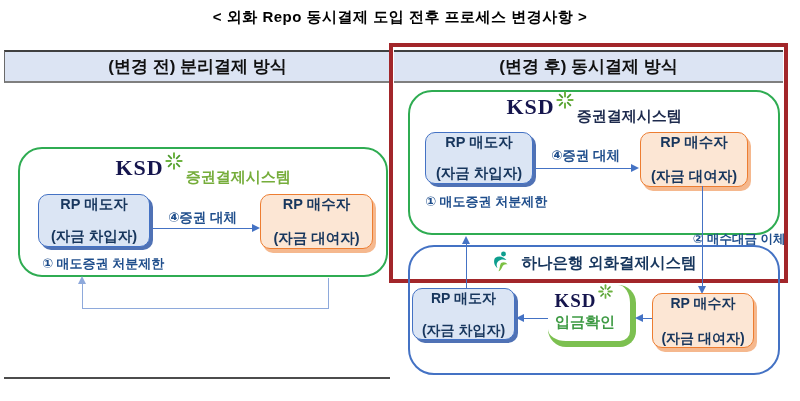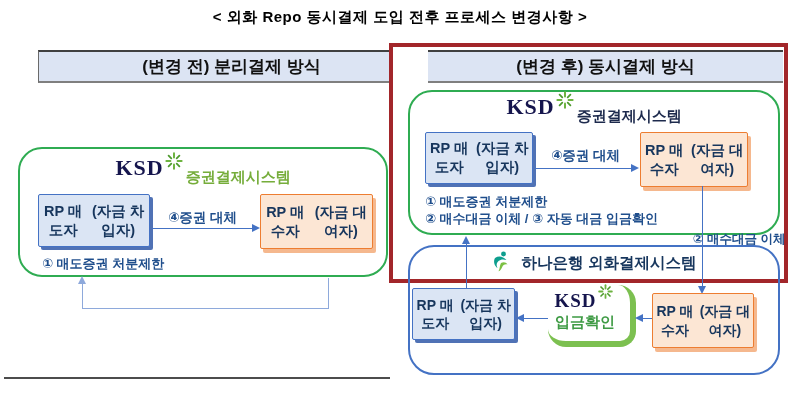--- a/index.html
+++ b/index.html
@@ -11,43 +11,43 @@
   }
   .title {
     position:absolute; left:0; top:8px; width:800px; text-align:center;
     font-size:15px; font-weight:bold; color:#000; letter-spacing:0.5px;
   }
   
   .col-header {
     position:absolute; height:33px; background:#dce4f3;
     border-top:2px solid #404040; border-bottom:2px solid #7f7f7f;
     display:flex; align-items:center; justify-content:center;
-    font-size:17px; font-weight:bold; color:#111;margin-left:34px;
+    font-size:17px; font-weight:bold; color:#111;
   }
   .col-header.before { left:4px; top:50px; width:386px; border-left:1px solid #6a6a6a; }
   .left-bottom-line { position:absolute; left:4px; top:377px; width:386px; height:0; border-top:2px solid #4c4c4c; }
 
   
   .red-panel {
     position:absolute; left:389px; top:43px; width:399px; height:240px;
     border:4px solid #a2262a; background:#fff;
   }
   .red-panel .col-header.after {
     position:absolute; left:1px; top:3px; right:1px; height:33px;
   }
 
   
   .sys-box { position:absolute; border-radius:24px; background:transparent; }
   .sys-box.green { border:2px solid #2fac52; }
   .sys-box.blue-frame { border:2px solid #4472c4; border-radius:26px; }
 
   
   .actor {
-    position:absolute; border-radius:2px; display:flex; flex-direction:row;
-    align-items:center; justify-content:flex-start; font-weight:bold;
+    position:absolute; border-radius:10px; display:flex; flex-direction:column;
+    align-items:center; justify-content:space-between; font-weight:bold;
     font-size:14.5px; line-height:1.3; color:#17365d; text-align:center;
   }
   .actor.blue { background:#dbe5f4; border:1.5px solid #4472c4; box-shadow:3px 3px 0 0 rgba(61,99,173,0.9); }
   .actor.orange { background:#fce6d4; border:1.5px solid #ed7d31; box-shadow:3px 4px 0 0 rgba(237,125,49,0.55); }
 
   
   .logo-row { position:absolute; display:flex; justify-content:center; align-items:flex-start; }
   .ksd-word { font-family:"Liberation Serif","DejaVu Serif",serif; font-weight:bold; color:#15154d; font-size:22px; letter-spacing:1px; line-height:1; }
   .ksd-word.small { font-size:19px; }
   .star-ico { margin:-5px 3px 0 1px; }
@@ -172,21 +172,20 @@
     <div class="actor orange" style="left:247px;top:85px;width:108px;height:55px;">
       <span>RP 매수자</span>
       <span>(자금 대여자)</span>
     </div>
 
     <div class="flow-label" style="left:140px;top:100px;width:105px;">④증권 대체</div>
     <div class="hline" style="left:142px;top:121px;width:97px;"></div>
     <div class="arr right" style="left:238px;top:117px;"></div>
 
     <div class="note" style="left:32px;top:146px;">① 매도증권 처분제한</div>
-    <div class="note" style="left:32px;top:163px;">② 매수대금 이체 / ③ 자동 대금 입금확인</div>
 
     <div class="vline" style="left:73px;top:196px;height:46px;"></div>
     <div class="arr up" style="left:69px;top:189px;"></div>
 
     <div class="vline" style="left:309px;top:139px;height:101px;"></div>
     <div class="arr down" style="left:305px;top:239px;"></div>
     <div class="note" style="left:300px;top:184px;width:86px;text-align:right;font-size:12.5px;">② 매수대금 이체</div>
 
     <div class="sys-box blue-frame" style="left:15px;top:198px;width:372px;height:130px;"></div>
 

